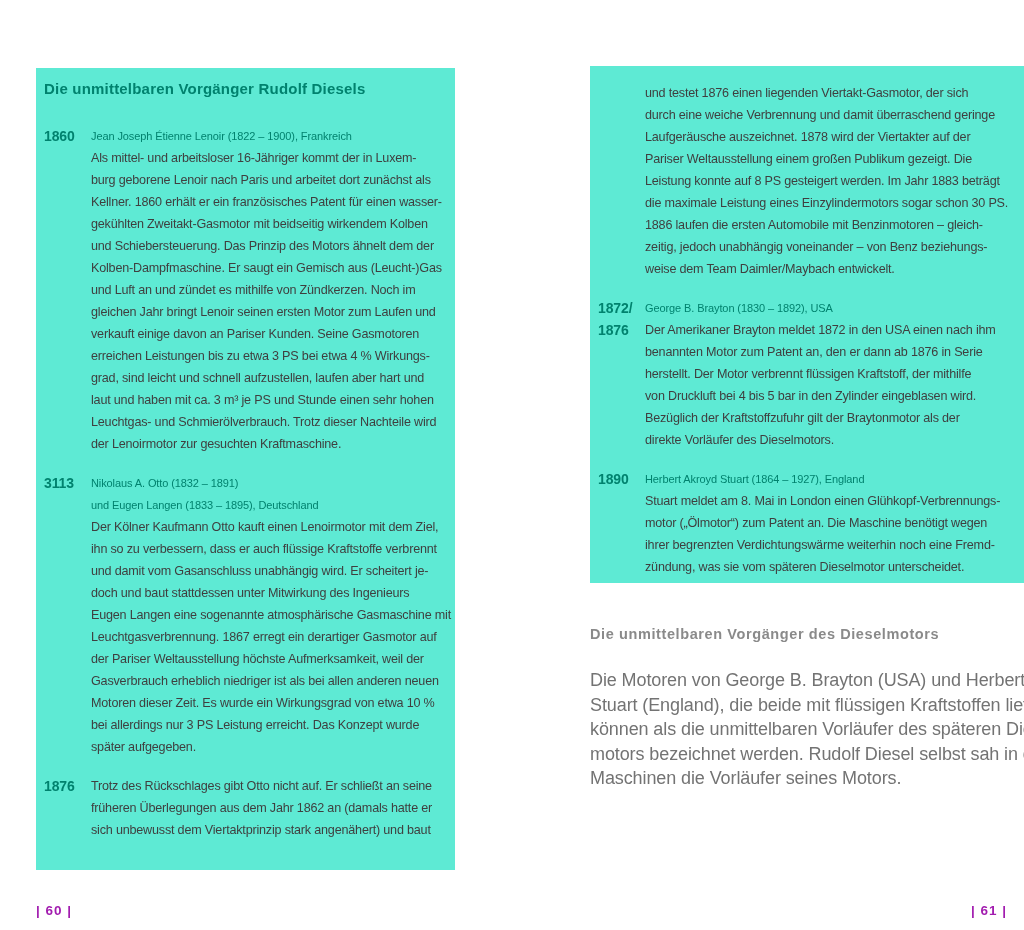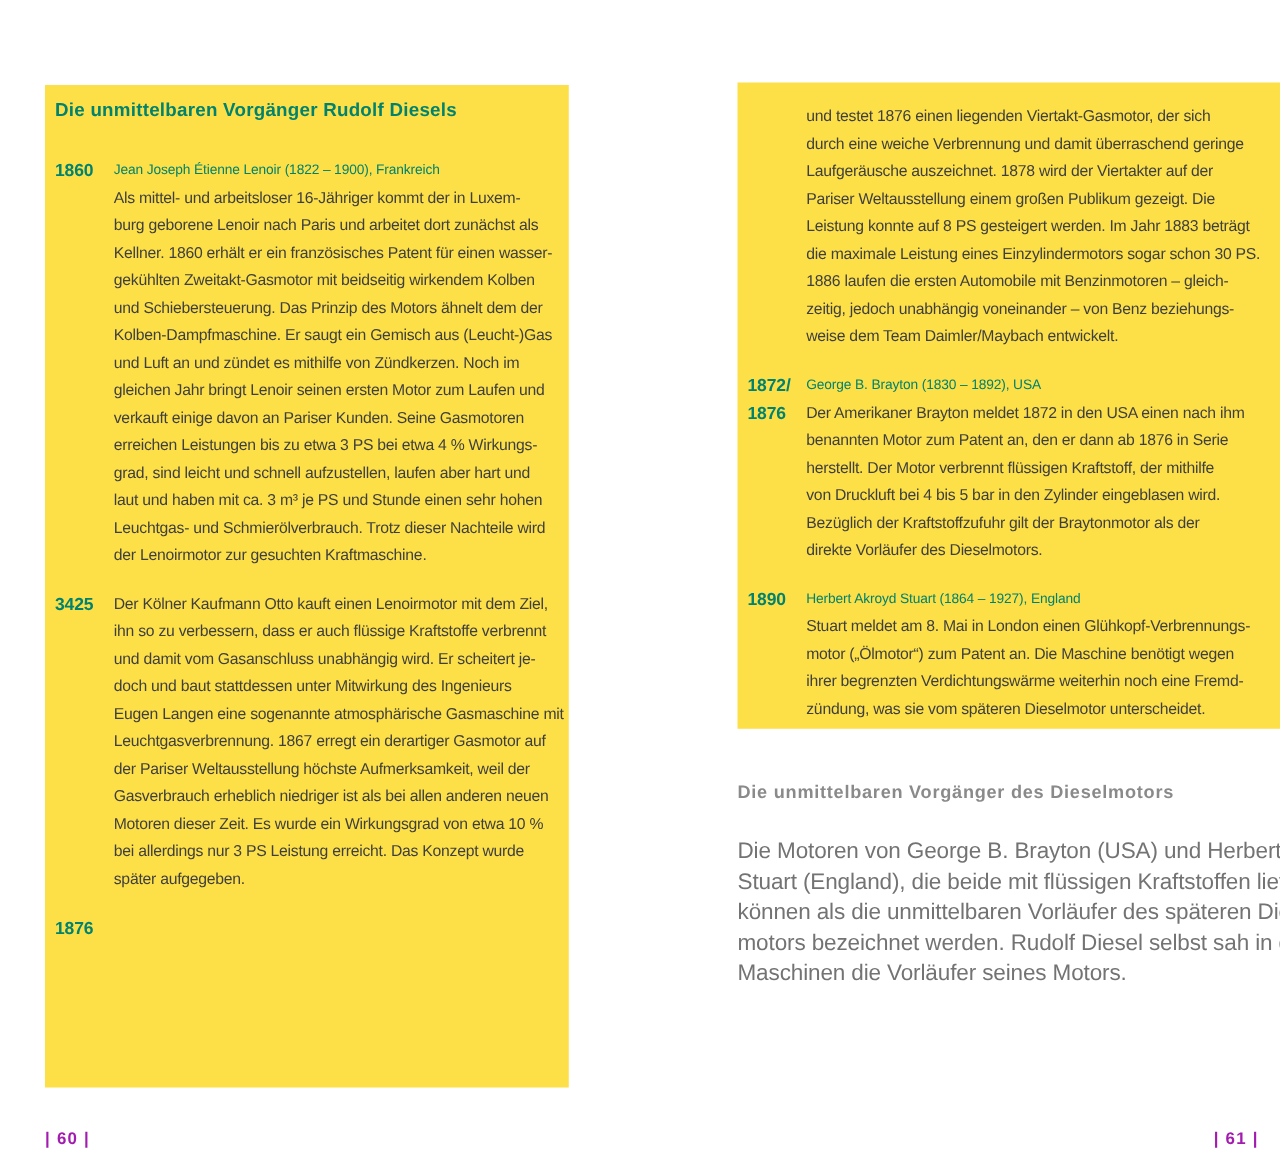--- a/index.html
+++ b/index.html
@@ -10,21 +10,21 @@
   }
   .spread {
     position: relative;
     width: 1024px;
     height: 930px;
     background: #ffffff;
     overflow: hidden;
   }
   .infobox {
     position: absolute;
-    background: #fde047;
+    background: #5eead4;
     overflow: hidden;
     box-sizing: border-box;
   }
   .box-left {
     left: 36px;
     top: 68px;
     width: 419px;
     height: 802px;
     padding: 11px 6px 10px 8px;
   }
@@ -135,39 +135,44 @@
 verkauft einige davon an Pariser Kunden. Seine Gasmotoren
 erreichen Leistungen bis zu etwa 3 PS bei etwa 4 % Wirkungs-
 grad, sind leicht und schnell aufzustellen, laufen aber hart und
 laut und haben mit ca. 3 m³ je PS und Stunde einen sehr hohen
 Leuchtgas- und Schmierölverbrauch. Trotz dieser Nachteile wird
 der Lenoirmotor zur gesuchten Kraftmaschine.</p>
       </div>
     </div>
 
     <div class="entry">
-      <div class="entry-year">3425</div>
-      <div class="entry-content">
+      <div class="entry-year">3113</div>
+      <div class="entry-content">
+        <h3 class="entry-heading">Nikolaus A. Otto (1832 – 1891)
+und Eugen Langen (1833 – 1895), Deutschland</h3>
         <p class="entry-body">Der Kölner Kaufmann Otto kauft einen Lenoirmotor mit dem Ziel,
 ihn so zu verbessern, dass er auch flüssige Kraftstoffe verbrennt
 und damit vom Gasanschluss unabhängig wird. Er scheitert je-
 doch und baut stattdessen unter Mitwirkung des Ingenieurs
 Eugen Langen eine sogenannte atmosphärische Gasmaschine mit
 Leuchtgasverbrennung. 1867 erregt ein derartiger Gasmotor auf
 der Pariser Weltausstellung höchste Aufmerksamkeit, weil der
 Gasverbrauch erheblich niedriger ist als bei allen anderen neuen
 Motoren dieser Zeit. Es wurde ein Wirkungsgrad von etwa 10 %
 bei allerdings nur 3 PS Leistung erreicht. Das Konzept wurde
 später aufgegeben.</p>
       </div>
     </div>
 
     <div class="entry">
       <div class="entry-year">1876</div>
       <div class="entry-content">
+        <p class="entry-body">Trotz des Rückschlages gibt Otto nicht auf. Er schließt an seine
+früheren Überlegungen aus dem Jahr 1862 an (damals hatte er
+sich unbewusst dem Viertaktprinzip stark angenähert) und baut</p>
       </div>
     </div>
   </div>
 
   <div class="infobox box-right">
     <div class="entry">
       <div class="entry-year"></div>
       <div class="entry-content">
         <p class="cont-body">und testet 1876 einen liegenden Viertakt-Gasmotor, der sich
 durch eine weiche Verbrennung und damit überraschend geringe

